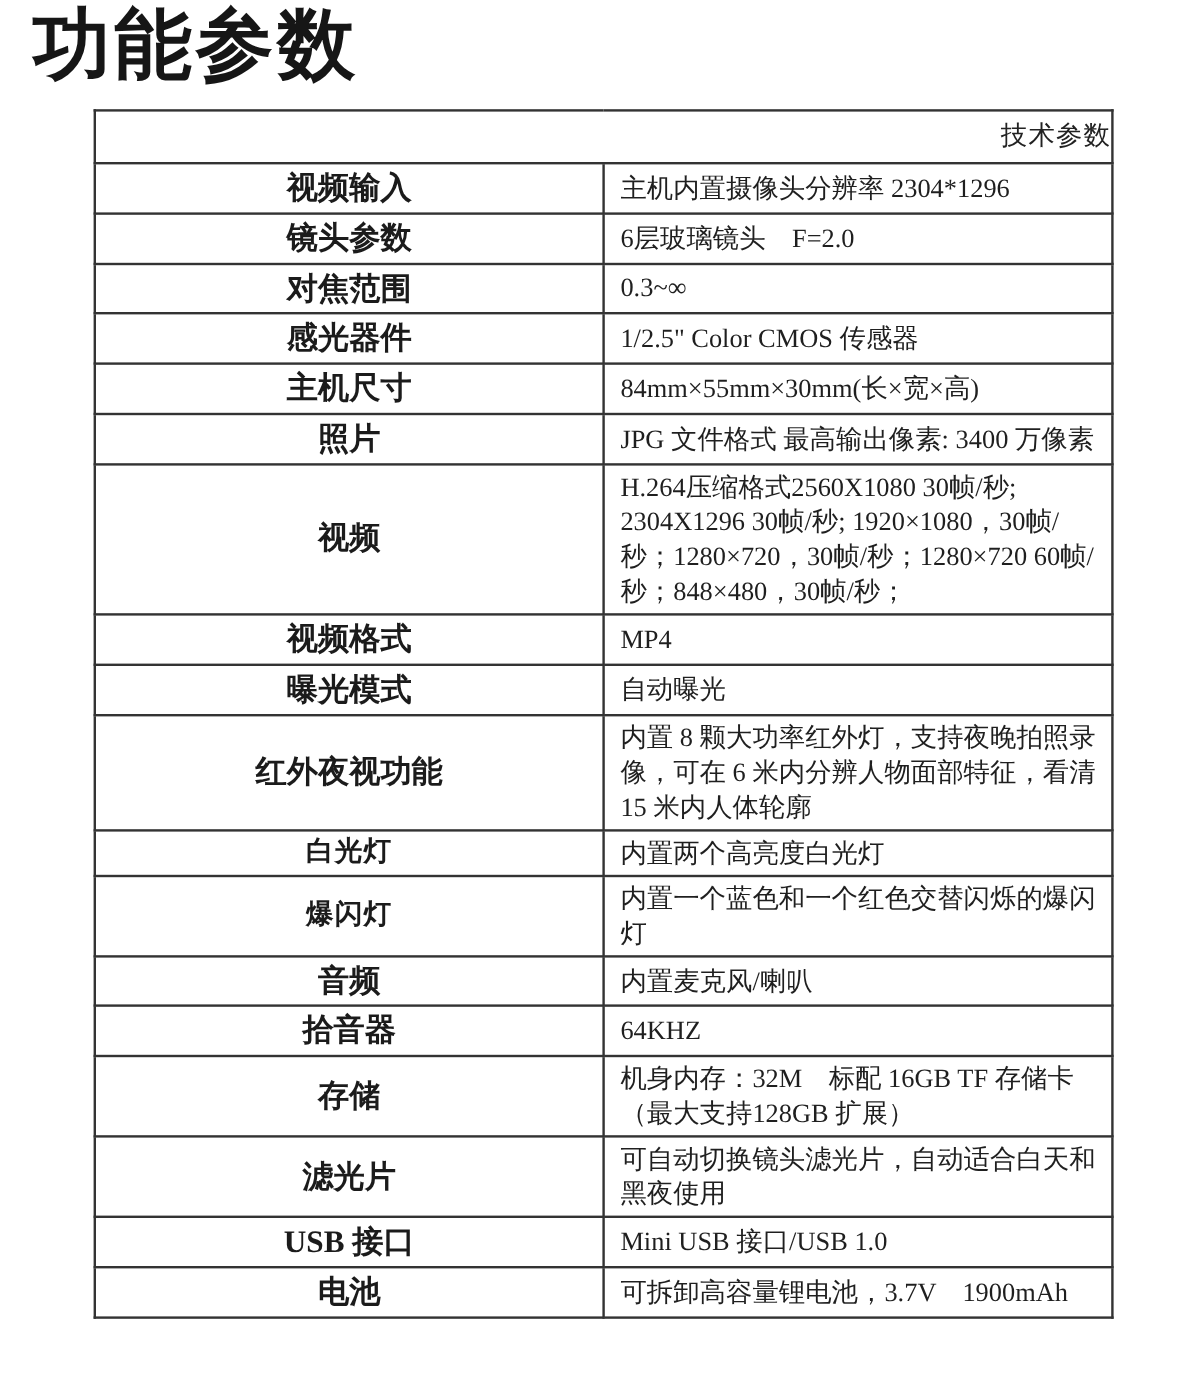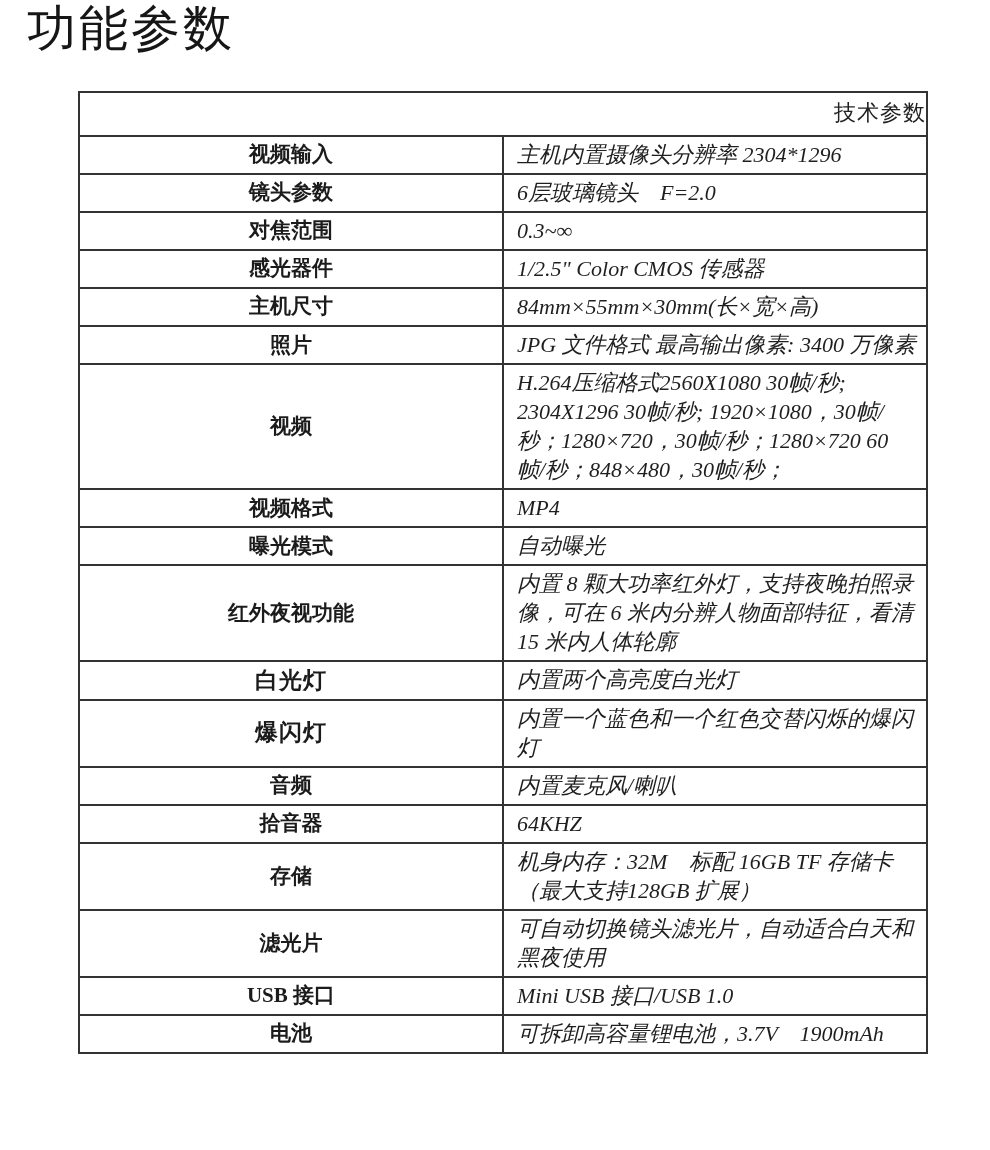--- a/index.html
+++ b/index.html
@@ -18,22 +18,22 @@
   .page {
     width: 990px;
     height: 1150px;
     position: relative;
   }
   .page-title {
     position: absolute;
     left: 27px;
     top: 2px;
     font-family: "DejaVu Sans", "Liberation Sans", sans-serif;
-    font-size: 49px;
-    font-weight: 400;
+    font-size: 65px;
+    font-weight: 700;
     letter-spacing: 3px;
     color: #161616;
     line-height: 1.1;
   }
   table.spec-table {
     position: absolute;
     left: 78px;
     top: 91px;
     width: 850px;
     border-collapse: collapse;
@@ -50,33 +50,32 @@
     font-size: 22px;
     text-align: right;
     padding: 5px 0 7px 0;
     letter-spacing: 1px;
     color: #222222;
   }
   .spec-table td.label {
     width: 188px;
     text-align: center;
     font-weight: bold;
-    font-size: 21px;
+    font-size: 26px;
     padding: 3px 4px;
     color: #1b1b1b;
     line-height: 1.3;
   }
   .spec-table td.value {
     font-size: 22px;
     padding: 3px 10px 4px 13px;
     line-height: 1.32;
     color: #1f1f1f;
     text-align: left;
     word-break: break-word;
-    font-style: italic;
   }
   .spec-table tr.emph td.label {
     font-family: "DejaVu Sans", "Liberation Sans", sans-serif;
     font-size: 23px;
     letter-spacing: 1px;
     border-radius: 13px;
   }
 </style>
 </head>
 <body>

